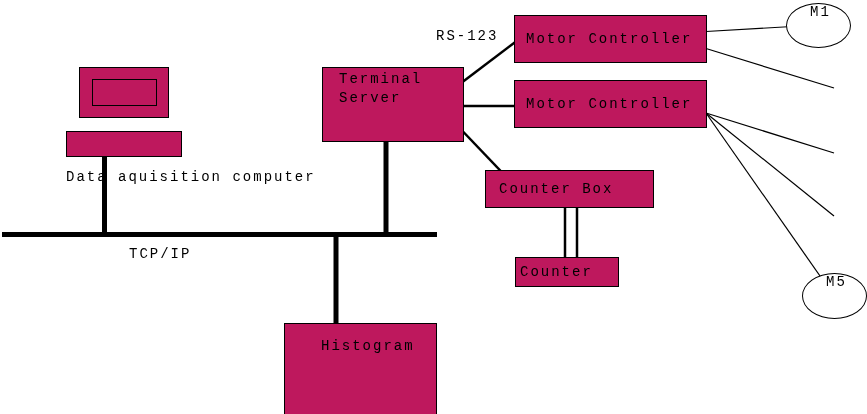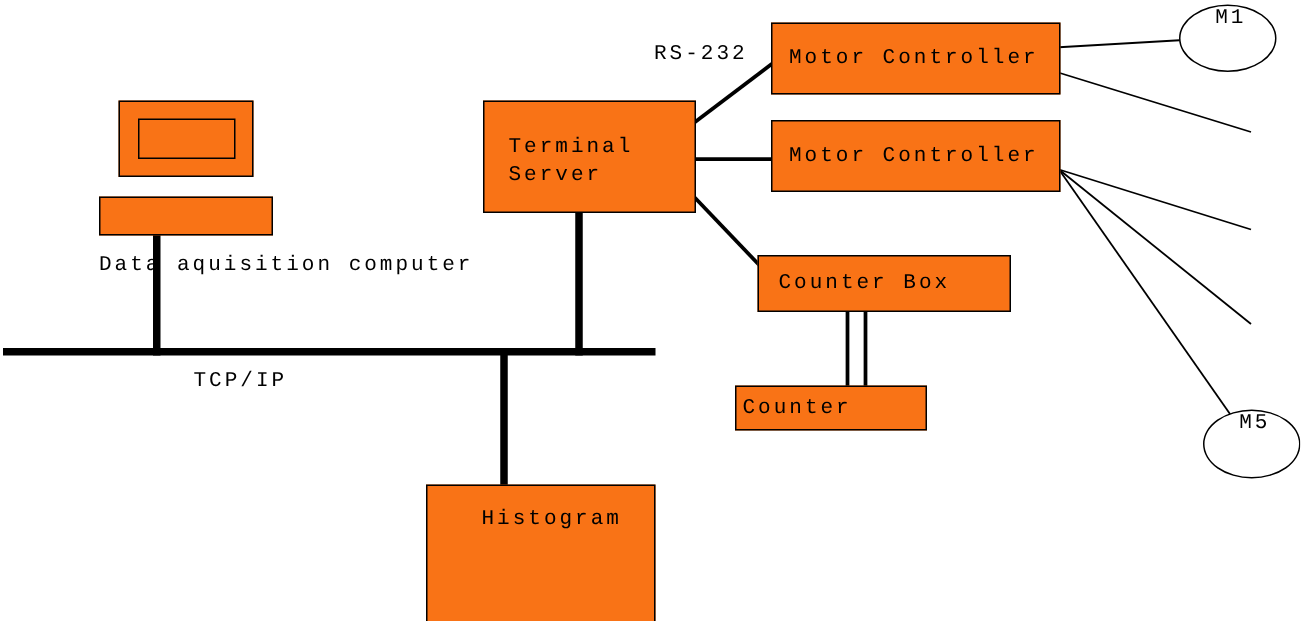--- a/index.html
+++ b/index.html
@@ -15,21 +15,21 @@
     color: #000000;
   }
   #wires {
     position: absolute;
     left: 0; top: 0;
     z-index: 1;
   }
   .box {
     position: absolute;
     box-sizing: border-box;
-    background: #f97316;
+    background: #be185d;
     border: 1px solid #000000;
     z-index: 2;
     font-family: Liberation Mono, monospace;
   }
   .ellipse {
     position: absolute;
     box-sizing: border-box;
     background: #ffffff;
     border: 1px solid #000000;
     border-radius: 50%;
@@ -49,25 +49,25 @@
     position: absolute;
     z-index: 3;
     white-space: pre;
     line-height: 16px;
   }
   
   #monitor-outer   { left: 79px;  top: 67px;  width: 90px;  height: 51px; }
   #monitor-screen  { left: 92px;  top: 79px;  width: 65px;  height: 27px; }
   #keyboard        { left: 66px;  top: 131px; width: 116px; height: 26px; }
   
-  #terminal-server { left: 322px; top: 67px;  width: 142px; height: 75px; padding: 21px 0 0 16px; }
+  #terminal-server { left: 322px; top: 67px;  width: 142px; height: 75px; padding: 2px 0 0 16px; }
   #mc-top          { left: 514px; top: 15px;  width: 193px; height: 48px; padding-left: 11px; }
   #mc-bottom       { left: 514px; top: 80px;  width: 193px; height: 48px; padding-left: 11px; }
-  #counter-box     { left: 505px; top: 170px; width: 169px; height: 38px; padding-left: 13px; }
-  #counter         { left: 490px; top: 257px; width: 128px; height: 30px; padding-left: 4px; }
+  #counter-box     { left: 485px; top: 170px; width: 169px; height: 38px; padding-left: 13px; }
+  #counter         { left: 515px; top: 257px; width: 104px; height: 30px; padding-left: 4px; }
   #histogram       { left: 284px; top: 323px; width: 153px; height: 98px; padding: 13px 0 4px 36px; }
   
   #m1 { left: 786px; top: 3px;   width: 65px; height: 45px; }
   #m2 { left: 802px; top: 65px;  width: 65px; height: 46px; }
   #m3 { left: 802px; top: 130px; width: 65px; height: 46px; }
   #m4 { left: 802px; top: 193px; width: 65px; height: 46px; }
   #m5 { left: 802px; top: 273px; width: 65px; height: 46px; }
   
   #rs232-label    { left: 436px; top: 28px;  }
   #tcpip-label    { left: 129px; top: 246px; font-family: Liberation Mono, monospace; }
@@ -129,17 +129,17 @@
     <span>Histogram</span>
   </div>
 
   <div class="ellipse" id="m1">
     <span>M1</span>
   </div>
   <div class="ellipse" id="m5">
     <span>M5</span>
   </div>
 
-  <div class="free-label" id="rs232-label">RS-232</div>
+  <div class="free-label" id="rs232-label">RS-123</div>
   <div class="free-label" id="tcpip-label">TCP/IP</div>
   <div class="free-label" id="computer-label">Data aquisition computer</div>
 
 </div>
 
 </body></html>

